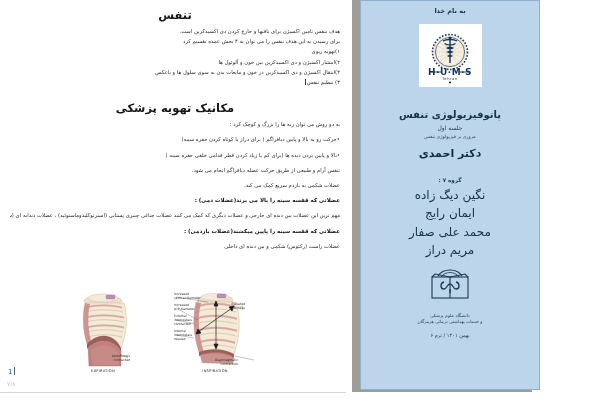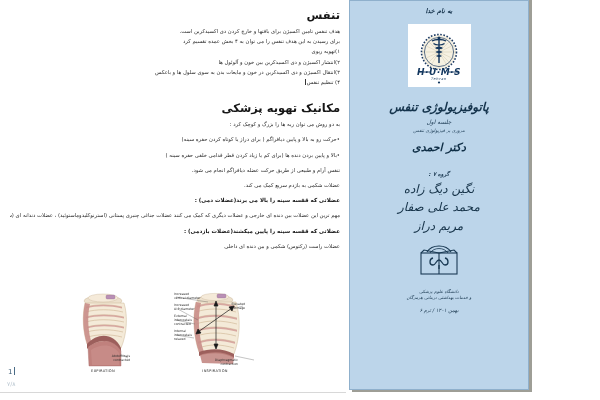--- a/index.html
+++ b/index.html
@@ -18,21 +18,21 @@
     border-bottom:1px solid #d8d8d8;
     overflow:hidden;
   }
   .doc-inner{
     position:absolute;right:6px;top:8px;width:330px;
     direction:rtl;text-align:right;
   }
   .sec-title{
     font-weight:bold;color:#161616;
     font-size:11.5px;line-height:14px;
-    margin:0 0 5px 0;
+    text-align:center;margin:0 0 5px 0;
     letter-spacing:.2px;
   }
   .sec-title.t2{margin-top:14px;}
   .body-line{
     color:#2b2b2b;font-size:5.3px;line-height:9.2px;
     margin:0 0 1px 0;text-align:right;white-space:nowrap;
     overflow:hidden;
   }
   .body-line.gap{margin-top:6px;}
   .body-line.bold{font-weight:bold;font-size:5.5px;color:#131313;}
@@ -61,38 +61,37 @@
     position:absolute;left:7px;bottom:5px;
     font-size:6px;color:#b9c6d0;letter-spacing:.4px;
   }
 
   
   .slide-shadow{
     position:absolute;left:352px;top:0;width:180px;height:392px;
     background:#9e9e96;
   }
   .slide{
-    position:absolute;left:349px;top:0;width:180px;height:390px;
+    position:absolute;left:360px;top:0;width:180px;height:390px;
     background:#bcd5ea;
     border:1px solid #8fb0cc;
     box-sizing:border-box;
     direction:rtl;text-align:center;
     overflow:hidden;
-    font-style:italic;
   }
   .bismillah{
     margin-top:6px;font-size:6.5px;color:#17354e;font-weight:bold;
     letter-spacing:.3px;
   }
   .logo-box{
     width:63px;height:63px;margin:9px auto 0 auto;
     background:#ffffff;display:flex;align-items:center;justify-content:center;
   }
   .slide-title{
-    margin-top:13px;font-size:12px;color:#14334c;font-weight:bold;
+    margin-top:22px;font-size:10px;color:#14334c;font-weight:bold;
     letter-spacing:.2px;
   }
   .slide-sub1{margin-top:4px;font-size:6px;color:#1d3b54;}
   .slide-sub2{margin-top:3px;font-size:4.6px;color:#2a4a63;}
   .lecturer{
     margin-top:8px;font-size:11px;color:#0f2e46;font-weight:bold;
   }
   .group-label{
     margin-top:17px;font-size:5.6px;color:#17354e;font-weight:bold;
   }
@@ -316,20 +315,21 @@
     </div>
 
     <div class="slide-title">پاتوفیزیولوژی تنفس</div>
     <div class="slide-sub1">جلسه اول</div>
     <div class="slide-sub2">مروری بر فیزیولوژی تنفس</div>
 
     <div class="lecturer">دکتر احمدی</div>
 
     <div class="group-label">گروه ۷ :</div>
     <div class="student">نگین دیگ زاده</div>
+    <div class="student">ایمان رایج</div>
     <div class="student">محمد علی صفار</div>
     <div class="student">مریم دراز</div>
 
     <div class="book-emblem">
       <svg width="52" height="42" viewBox="0 0 52 42">
 
         <path d="M14,10 C19,2 33,2 38,10" fill="none" stroke="#1a3a54" stroke-width="1.1"></path>
         <path d="M17,11 C21,5 31,5 35,11" fill="none" stroke="#1a3a54" stroke-width="0.8"></path>
 
         <g fill="none" stroke="#1a3a54" stroke-width="1.1">

